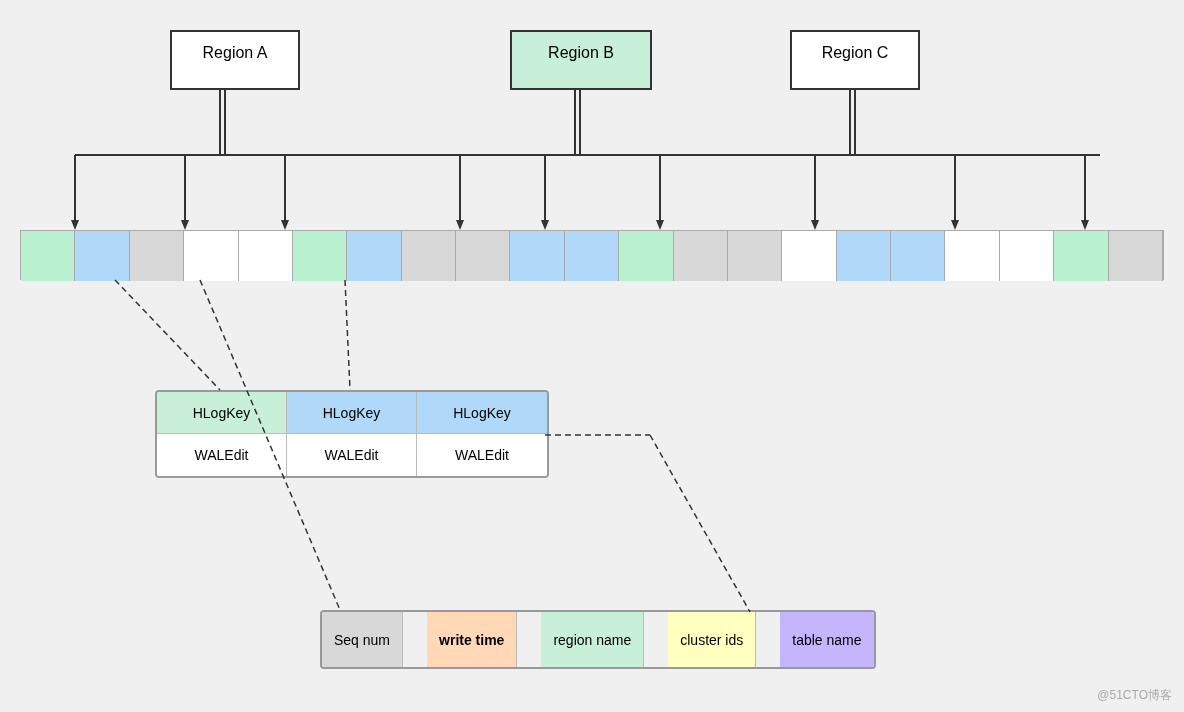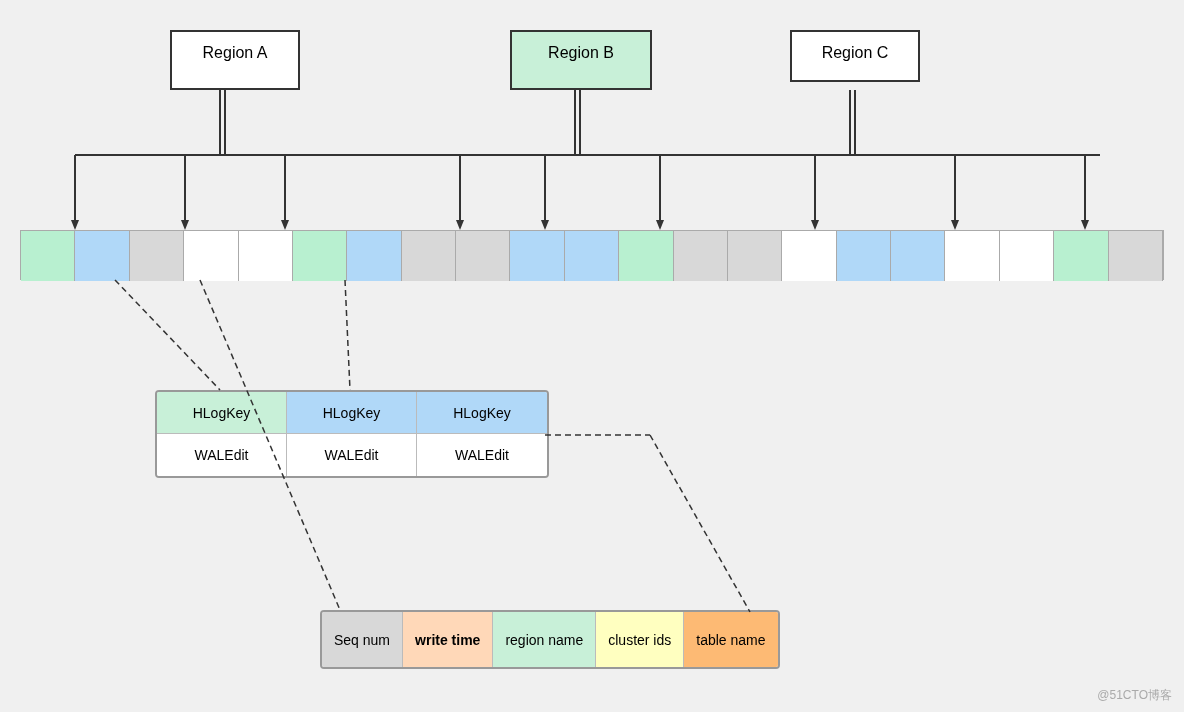--- a/index.html
+++ b/index.html
@@ -43,21 +43,21 @@
       top: 30px;
       width: 142px;
       height: 60px;
       background: #c8f0d8;
     }
 
     #region-c {
       left: 790px;
       top: 30px;
       width: 130px;
-      height: 52px;
+      height: 60px;
       background: #fff;
     }
 
     
     #timeline {
       position: absolute;
       top: 230px;
       left: 20px;
       right: 20px;
       height: 50px;
@@ -106,20 +106,21 @@
 
     
     #detail-table {
       position: absolute;
       top: 610px;
       left: 320px;
       display: flex;
       border: 2px solid #999;
       border-radius: 4px;
       overflow: hidden;
+      gap: 24px;
     }
 
     .detail-cell {
       height: 55px;
       display: flex;
       align-items: center;
       justify-content: center;
       font-size: 14px;
       border-right: 1px solid #bbb;
       padding: 0 12px;
@@ -200,21 +201,21 @@
         <div class="hlog-cell" style="background: rgb(255, 255, 255);">WALEdit</div>
         <div class="hlog-cell" style="background: rgb(255, 255, 255);">WALEdit</div>
       </div>
     </div>
 
   <div id="detail-table">
   <div class="detail-cell" style="background: rgb(216, 216, 216);">Seq num</div>
       <div class="detail-cell" style="background: rgb(255, 216, 184); font-weight: bold;">write time</div>
       <div class="detail-cell" style="background: rgb(200, 240, 216);">region name</div>
       <div class="detail-cell" style="background: rgb(255, 255, 192);">cluster ids</div>
-      <div class="detail-cell" style="background: #fdba74;">table name</div>
+      <div class="detail-cell" style="background: #c4b5fd;">table name</div>
     </div>
 
   <svg id="svg-overlay">
 
     <line x1="220" y1="90" x2="220" y2="155" stroke="#333" stroke-width="2"></line>
     <line x1="225" y1="90" x2="225" y2="155" stroke="#333" stroke-width="2"></line>
 
     <line x1="575" y1="90" x2="575" y2="155" stroke="#333" stroke-width="2"></line>
     <line x1="580" y1="90" x2="580" y2="155" stroke="#333" stroke-width="2"></line>
 

